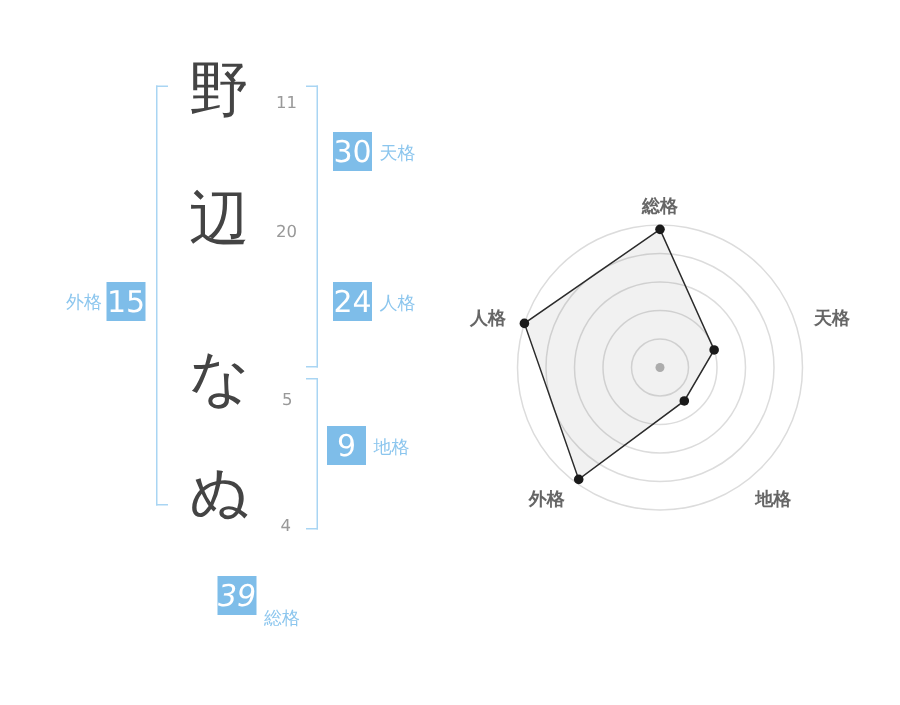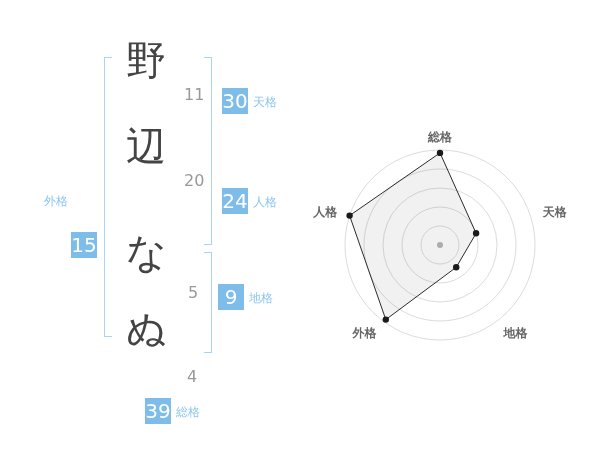--- a/index.html
+++ b/index.html
@@ -12,24 +12,23 @@
     overflow: hidden;
   }
   .kanji {
     position: absolute;
     font-size: 40px;
     line-height: 1;
     color: #444444;
   }
   .strokes {
     position: absolute;
-    font-size: 16px;
+    font-size: 11px;
     line-height: 1;
     color: #999999;
-    margin-top: 24px;
   }
   .bracket {
     position: absolute;
     border: 0 solid #a9d5f3;
     box-sizing: border-box;
   }
   .bracket-left   { left:104px; top:57px;  width:8px; height:280px; border-left-width:1px;  border-top-width:1px; border-bottom-width:1px; }
   .bracket-right-upper { left:204px; top:57px;  width:8px; height:188px; border-right-width:1px; border-top-width:1px; border-bottom-width:1px; }
   .bracket-right-lower { left:204px; top:252px; width:8px; height:101px; border-right-width:1px; border-top-width:1px; border-bottom-width:1px; }
   .badge {
@@ -56,22 +55,22 @@
   .strokes-1 { left:184px; top:149px; }
   .strokes-2 { left:188px; top:261px; }
   .strokes-3 { left:187px; top:345px; }
   .badge-tenkaku { left:222px; top:88px; }
   .label-tenkaku { left:253px; top:96px; }
   .badge-jinkaku { left:222px; top:188px;text-align:right; }
   .label-jinkaku { left:253px; top:196px; }
   .badge-chikaku { left:218px; top:284px; }
   .label-chikaku { left:249px; top:292px; }
   .label-gaikaku { left:44px;  top:195px; }
-  .badge-gaikaku { left:71px;  top:188px;margin-top:44px; }
-  .badge-soukaku { left:145px; top:398px; }
+  .badge-gaikaku { left:71px;  top:188px; }
+  .badge-soukaku { left:145px; top:384px;font-style:italic; }
   .label-soukaku { left:176px; top:406px; }
   .radar {
     position: absolute;
     left: 300px;
     top: 110px;
     width: 290px;
     height: 280px;
   }
   .radar-label {
     font-size: 12px;

